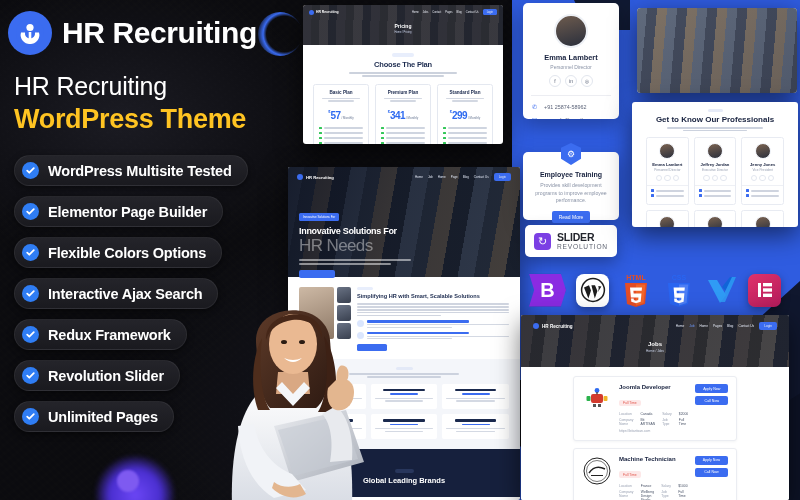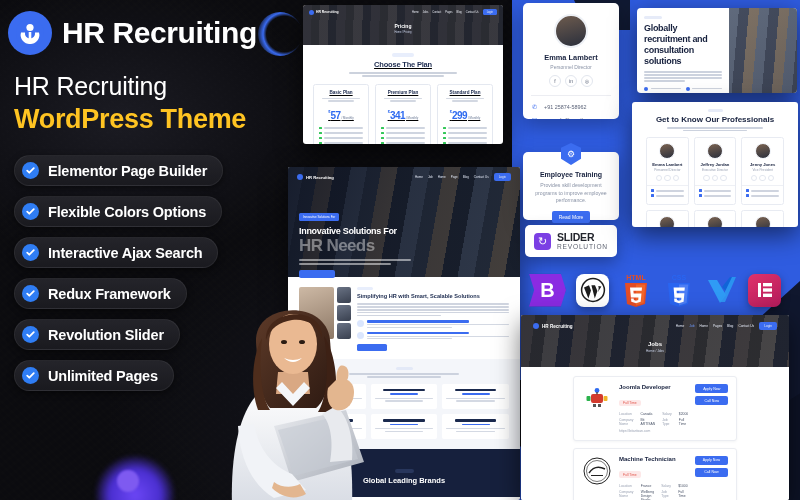--- a/index.html
+++ b/index.html
@@ -111,21 +111,21 @@
     letter-spacing: -0.2px;
   }
 
   
   .woman { position: absolute; left: 196px; top: 276px; width: 190px; height: 230px; }
 
   
   .shot { position: absolute; background:#fff; overflow:hidden; box-shadow: 0 8px 26px rgba(0,0,0,.55); }
 
   
-  .shot-pricing { left: 303px; top: 5px; width: 200px; height: 139px; border-radius: 3px; text-decoration: underline; }
+  .shot-pricing { left: 303px; top: 5px; width: 200px; height: 139px; border-radius: 3px; }
   .pr-hero {
     height: 40px; position: relative;
     background:
       linear-gradient(120deg, rgba(25,30,45,.72), rgba(25,30,45,.72)),
       repeating-linear-gradient(92deg,#6d6258 0 9px,#57503f 9px 17px,#8a7d6c 17px 26px,#3d3a35 26px 34px);
   }
   .pr-nav { position:absolute; left:0; right:0; top:3px; height:8px; display:flex; align-items:center; padding:0 6px; }
   .pr-brand { display:flex; align-items:center; gap:2px; }
   .pr-brand .bdot { width:5px;height:5px;border-radius:50%;background:#3b6cf0; }
   .pr-brand .btxt { font-size:3.4px; color:#fff; font-weight:700; }
@@ -165,21 +165,21 @@
   .hm-nav { position:absolute; left:0;right:0;top:5px;height:10px;display:flex;align-items:center;padding:0 9px; }
   .hm-brand{ display:flex;align-items:center;gap:3px; }
   .hm-brand .bdot{ width:6px;height:6px;border-radius:50%;background:#3b6cf0; }
   .hm-brand .btxt{ font-size:4.2px;color:#fff;font-weight:700; }
   .hm-menu{ margin-left:auto;display:flex;gap:5px;align-items:center; }
   .hm-menu span{ font-size:3px;color:#dfe5f2; }
   .hm-btn{ background:#3b6cf0;color:#fff;font-size:3px;padding:2px 5px;border-radius:2px; }
   .hm-copy { position:absolute; left:11px; top:37px; width:112px; }
   .hm-tag { display:inline-block;background:#3b6cf0;color:#fff;font-size:3px;padding:1.6px 4px;border-radius:1.5px; }
   .hm-t1 { color:#fff;font-size:9px;font-weight:700;margin-top:4px;letter-spacing:-.3px; }
-  .hm-t2 { color:rgba(255,255,255,.42);font-size:17px;font-weight:700;line-height:1;margin-top:1px;letter-spacing:-.6px; }
+  .hm-t2 { color:rgba(255,255,255,.42);font-size:17px;font-weight:400;line-height:1;margin-top:1px;letter-spacing:-.6px; }
   .hm-p { margin-top:5px; }
   .hm-p i{ display:block;height:1.8px;background:rgba(255,255,255,.5);border-radius:1px;margin-bottom:2px; }
   .hm-p i:nth-child(2){ width:82%; }
   .hm-cta { margin-top:5px;width:36px;height:8px;background:#3b6cf0;border-radius:2px; }
   .hm-about { background:#fff; padding:10px 11px 8px; display:flex; gap:6px; }
   .hm-imgs { display:flex; gap:3px; }
   .hm-ph { width:35px;height:52px;border-radius:2px;
     background:linear-gradient(160deg,#cdb9a5,#8d7866); }
   .hm-ph.sm { width:14px;height:16px; background:linear-gradient(160deg,#6a7385,#39404f); }
   .hm-phcol { display:flex;flex-direction:column;gap:2px; }
@@ -362,20 +362,28 @@
         <rect x="13.7" y="14" width="2.6" height="12" fill="#fff"></rect>
       </svg>
     </div>
     <div class="brand-name">HR Recruiting</div>
   </div>
 
   <div class="hl1">HR Recruiting</div>
   <div class="hl2">WordPress Theme</div>
 
   <div class="features">
+    <div><span class="feat">
+      <span class="tick">
+            <svg width="11" height="11" viewBox="0 0 11 11">
+              <path d="M2.2 5.6 L4.3 7.7 L8.8 3.2" stroke="#fff" stroke-width="1.8" fill="none" stroke-linecap="round" stroke-linejoin="round"></path>
+            </svg>
+          </span>
+      <span class="ftxt">WordPress Multisite Tested</span>
+    </span></div>
     <div><span class="feat">
       <span class="tick">
             <svg width="11" height="11" viewBox="0 0 11 11">
               <path d="M2.2 5.6 L4.3 7.7 L8.8 3.2" stroke="#fff" stroke-width="1.8" fill="none" stroke-linecap="round" stroke-linejoin="round"></path>
             </svg>
           </span>
       <span class="ftxt">Elementor Page Builder</span>
     </span></div>
     <div><span class="feat">
       <span class="tick">
@@ -743,42 +751,20 @@
       <svg width="18" height="18" viewBox="0 0 18 18" aria-hidden="true">
         <rect x="2" y="2" width="3" height="14" fill="#fff"></rect>
         <rect x="7" y="2" width="9" height="3.4" fill="#fff"></rect>
         <rect x="7" y="7.3" width="9" height="3.4" fill="#fff"></rect>
         <rect x="7" y="12.6" width="9" height="3.4" fill="#fff"></rect>
       </svg>
     </div>
   </div>
 
   <div class="shot shot-glob">
-    <div class="gl-l">
-      <div class="gl-chip"></div>
-      <div class="gl-h">Globally recruitment and consultation solutions</div>
-      <div class="gl-p">
-          <i></i>
-          <i></i>
-          <i></i>
-          <i></i>
-        </div>
-      <div class="gl-list">
-        <div class="gl-it">
-            <u></u>
-            <i></i>
-          </div>
-        <div class="gl-it">
-            <u></u>
-            <i></i>
-          </div>
-
-      </div>
-
-    </div>
     <div class="gl-r"></div>
   </div>
 
   <div class="shot shot-pro">
     <div class="po-wrap">
       <div class="po-chip"></div>
       <div class="po-h">Get to Know Our Professionals</div>
       <div class="po-sub">
           <i></i>
           <i></i>

